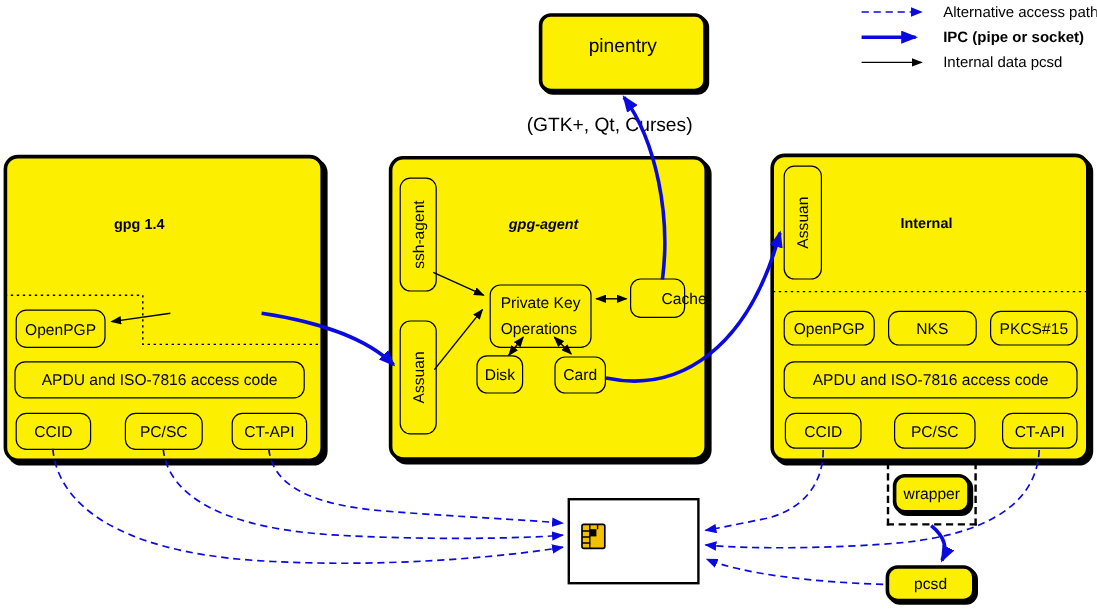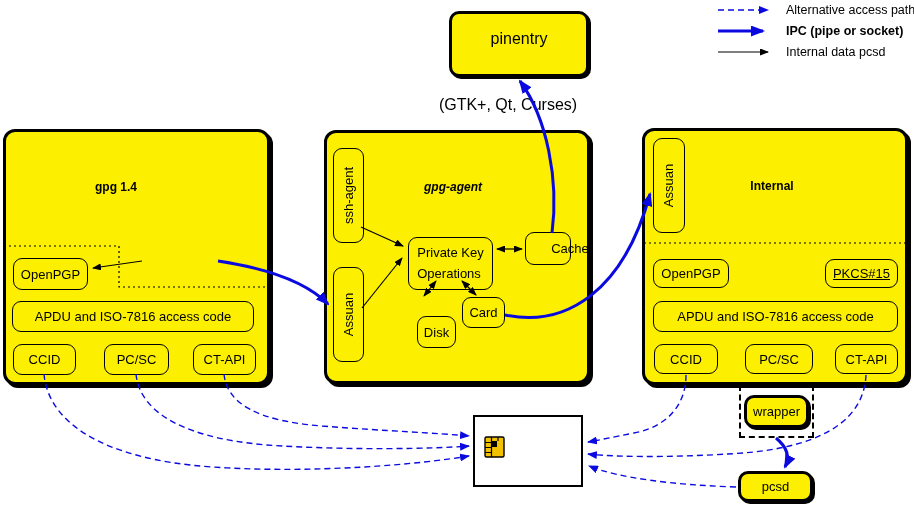--- a/index.html
+++ b/index.html
@@ -61,30 +61,31 @@
       <span>ssh-agent</span>
     </div>
   <div class="abs vnode" style="left:333px;top:267px;width:31px;height:95px;">
       <span>Assuan</span>
     </div>
   <div class="abs node" style="left:408px;top:225px;width:85px;height:53px;margin-top:12px;">
       <span class="pkotext">Private Key
 Operations</span>
     </div>
   <div class="abs node" style="left:525px;top:232px;width:32px;height:33px;padding-left:44px;">Cache</div>
-  <div class="abs node" style="left:397px;top:316px;width:39px;height:32px;margin-left:20px;">Disk</div>
+  <div class="abs node" style="left:397px;top:296px;width:39px;height:32px;">Disk</div>
   <div class="abs node" style="left:462px;top:297px;width:43px;height:31px;text-align:center;">Card</div>
 
   <div class="abs bigbox" style="left:642px;top:128px;width:266px;height:257px;"></div>
   <div class="abs title" style="left:772px;top:186px;">Internal</div>
   <div class="abs vnode" style="left:653px;top:138px;width:32px;height:95px;">
       <span>Assuan</span>
     </div>
   <div class="abs node" style="left:653px;top:259px;width:76px;height:29px;">OpenPGP</div>
-  <div class="abs node" style="left:825px;top:259px;width:73px;height:29px;text-decoration:underline;">PKCS#15</div>
+  <div class="abs node" style="left:740px;top:259px;width:74px;height:29px;">NKS</div>
+  <div class="abs node" style="left:825px;top:259px;width:73px;height:29px;">PKCS#15</div>
   <div class="abs node" style="left:653px;top:301px;width:245px;height:31px;">APDU and ISO-7816 access code</div>
   <div class="abs node" style="left:654px;top:344px;width:64px;height:30px;">CCID</div>
   <div class="abs node" style="left:745px;top:344px;width:68px;height:30px;">PC/SC</div>
   <div class="abs node" style="left:835px;top:344px;width:63px;height:30px;">CT-API</div>
 
   <div class="abs wrapperzone" style="left:739px;top:385px;width:75px;height:53px;"></div>
   <div class="abs heavy" style="left:744px;top:395px;width:65px;height:33px;">wrapper</div>
   <div class="abs heavy" style="left:738px;top:471px;width:75px;height:31px;">pcsd</div>
 
   <div class="abs smartcard" style="left:473px;top:415px;width:110px;height:72px;"></div>

